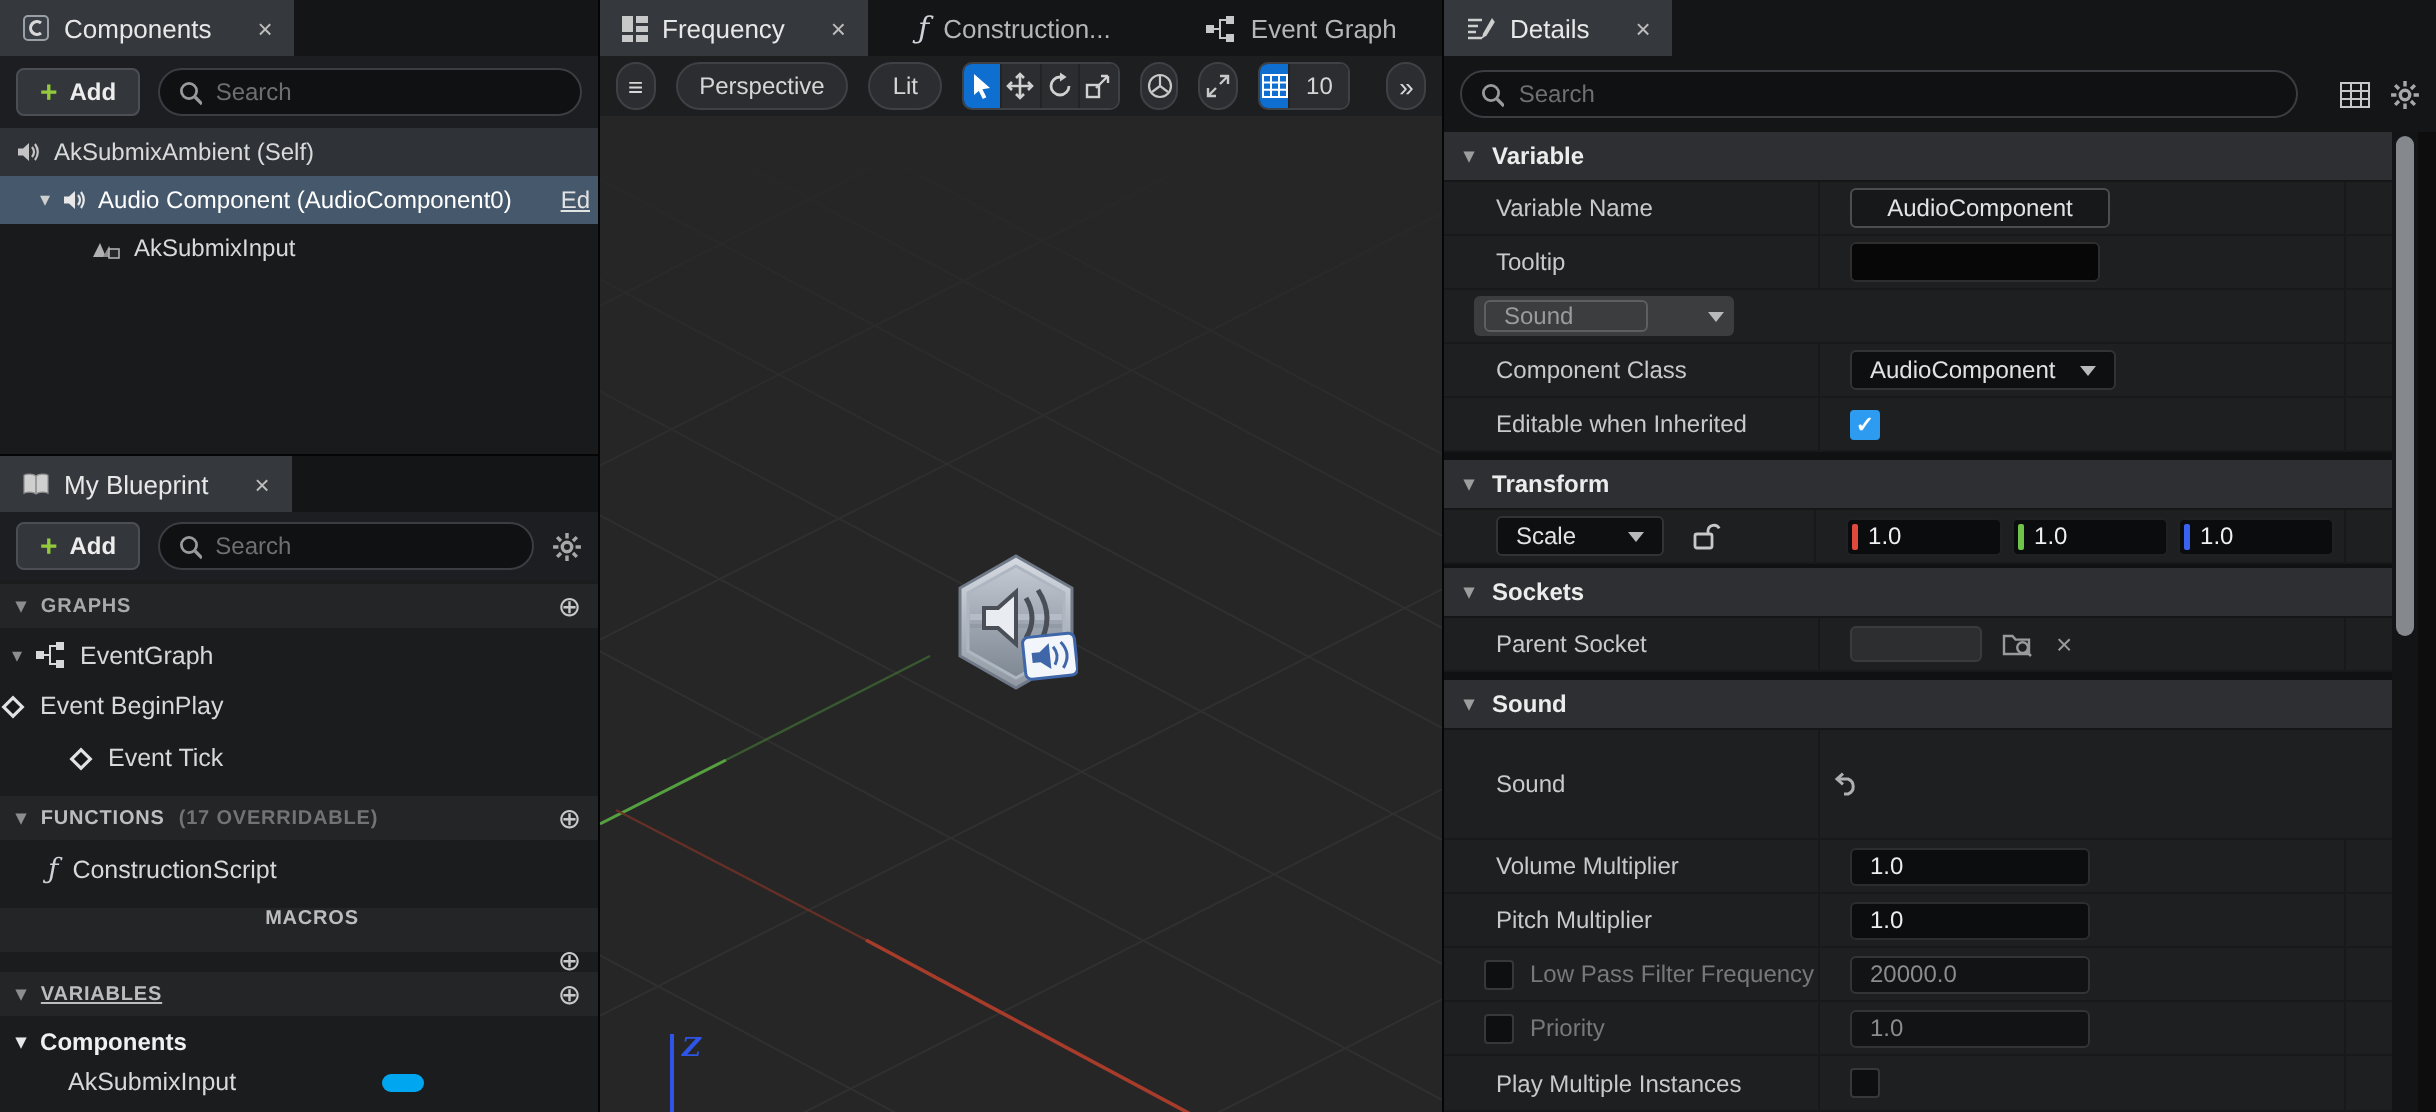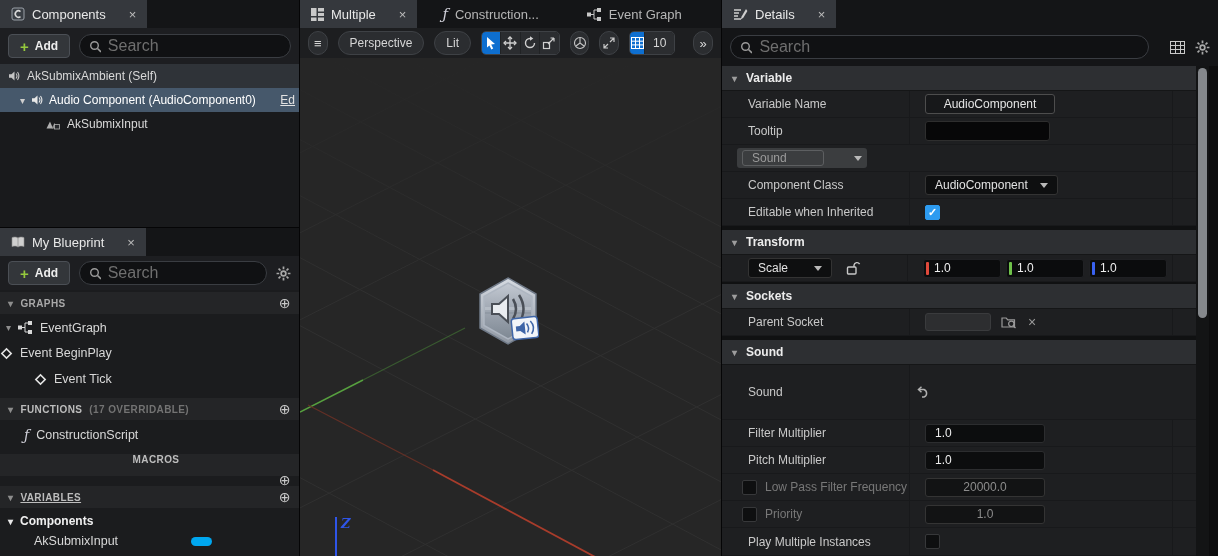--- a/index.html
+++ b/index.html
@@ -19,21 +19,21 @@
   .tab.inactive { color:#b6b6b6; }
   .tab .close { color:#bdbdbd; font-size:13px; margin-left:16px; cursor:default; }
 
   
   .toolbar { height:36px; background:#1d1e21; display:flex; align-items:center; padding:0 8px; gap:9px; }
   .btn-add { height:24px; background:#33363a; border:1px solid #4b4f55; border-radius:4px;
     display:flex; align-items:center; gap:6px; padding:0 11px; color:#ededed; font-size:12px; font-weight:bold; }
   .plus { color:#95c93d; font-size:15px; font-weight:bold; line-height:1; }
   .search { flex:1; height:24px; background:#101113; border:1px solid #3a3d42; border-radius:12px;
     display:flex; align-items:center; padding:0 9px; gap:7px; }
-  .search input { background:transparent; border:none; outline:none; color:#cfcfcf; font-size:16px;
+  .search input { background:transparent; border:none; outline:none; color:#cfcfcf; font-size:12px;
     width:100%; font-family:inherit; }
   .search input::placeholder { color:#6f6f6f; }
 
   
   .ctree { }
   .crow { height:24px; display:flex; align-items:center; font-size:12px; color:#d9d9d9; padding-right:4px; }
   .crow.root { background:#2f3338; padding-left:8px; gap:7px; }
   .crow.selected { background:#46586b; color:#fff; }
   .crow .caret { color:#cfcfcf; font-size:10px; }
   .edit-link { margin-left:auto; color:#e2e2e2; text-decoration:underline; font-size:12px; }
@@ -80,21 +80,21 @@
   .dlabel.dim span.lbl { color:#787878; }
   .dlabel.withcb { padding-left:20px; }
   .dvalue { flex:1; display:flex; align-items:center; padding-left:15px; border-right:1px solid #18191b; }
   .dreset { width:23px; display:flex; align-items:center; justify-content:center; }
   .tinput { height:20px; background:#17181a; border:1px solid #4d4d4d; border-radius:3px; color:#e4e4e4;
     font-size:12px; text-align:center; width:130px; font-family:inherit; outline:none; }
   .tooltip-input { height:20px; background:#070708; border:1px solid #2e2e2e; border-radius:3px;
     width:125px; color:#e4e4e4; font-size:12px; padding:0 8px; font-family:inherit; outline:none; }
   .ninput { height:19px; width:120px; background:#0c0d0e; border:1px solid #2c2d2f; border-radius:3px;
     color:#ededed; font-size:12px; padding:0 9px; font-family:inherit; outline:none; }
-  .ninput.dim { color:#8c8c8c; background:#121314; border-color:#343434;text-align:center; }
+  .ninput.dim { color:#8c8c8c; background:#121314; border-color:#343434; }
   .dd { height:20px; background:#0e0f10; border:1px solid #333; border-radius:3px; display:flex;
     align-items:center; padding:0 9px; gap:10px; color:#e2e2e2; font-size:12px; }
   .chev { width:0; height:0; border-left:4px solid transparent; border-right:4px solid transparent;
     border-top:5px solid #b9b9b9; margin-left:auto; }
   .dd-disabled { height:20px; width:130px; background:#3b3d3f; border-radius:3px; display:flex;
     align-items:center; padding:0 5px; gap:4px; }
   .dd-field { background:#3b3d3f; border:1px solid #5d5f61; border-radius:3px; height:16px; width:82px;
     color:#9b9b9b; display:flex; align-items:center; padding:0 9px; font-size:12px; }
   .cb { width:15px; height:15px; border-radius:2px; background:#0e0f10; border:1px solid #37383a;
     display:flex; align-items:center; justify-content:center; flex:none; }
@@ -262,21 +262,21 @@
       <div class="tab active">
         <svg width="13" height="13">
             <g fill="#c8c8c8">
               <rect x="0" y="0" width="5.5" height="8"></rect>
               <rect x="7" y="0" width="6" height="3.5"></rect>
               <rect x="7" y="5" width="6" height="3"></rect>
               <rect x="0" y="9.5" width="5.5" height="3.5"></rect>
               <rect x="7" y="9.5" width="6" height="3.5"></rect>
             </g>
           </svg>
-        <span>Multiple</span>
+        <span>Frequency</span>
         <span class="close">×</span>
       </div>
       <div class="tab inactive" style="margin-left:14px;">
         <span class="ficon" style="font-size:15px;">ƒ</span>
         <span>Construction...</span>
       </div>
       <div class="tab inactive" style="margin-left:26px;">
         <svg width="15" height="13">
             <g fill="#c8c8c8">
               <rect x="0" y="4.5" width="4" height="4"></rect>
@@ -576,21 +576,21 @@
           </div>
         <div class="dreset">
           <svg width="14" height="12">
               <path d="M4,3.5 H9 A4,4 0 0 1 9,11 H7" fill="none" stroke="#b0b0b0" stroke-width="1.5"></path>
               <path d="M6.5,0.8 L3.5,3.5 L6.5,6.2" fill="none" stroke="#b0b0b0" stroke-width="1.5"></path>
             </svg>
         </div>
       </div>
       <div class="drow">
         <div class="dlabel">
-            <span class="lbl">Filter Multiplier</span>
+            <span class="lbl">Volume Multiplier</span>
           </div>
         <div class="dvalue">
             <input class="ninput" value="1.0" style="">
           </div>
         <div class="dreset"></div>
       </div>
       <div class="drow">
         <div class="dlabel">
             <span class="lbl">Pitch Multiplier</span>
           </div>

